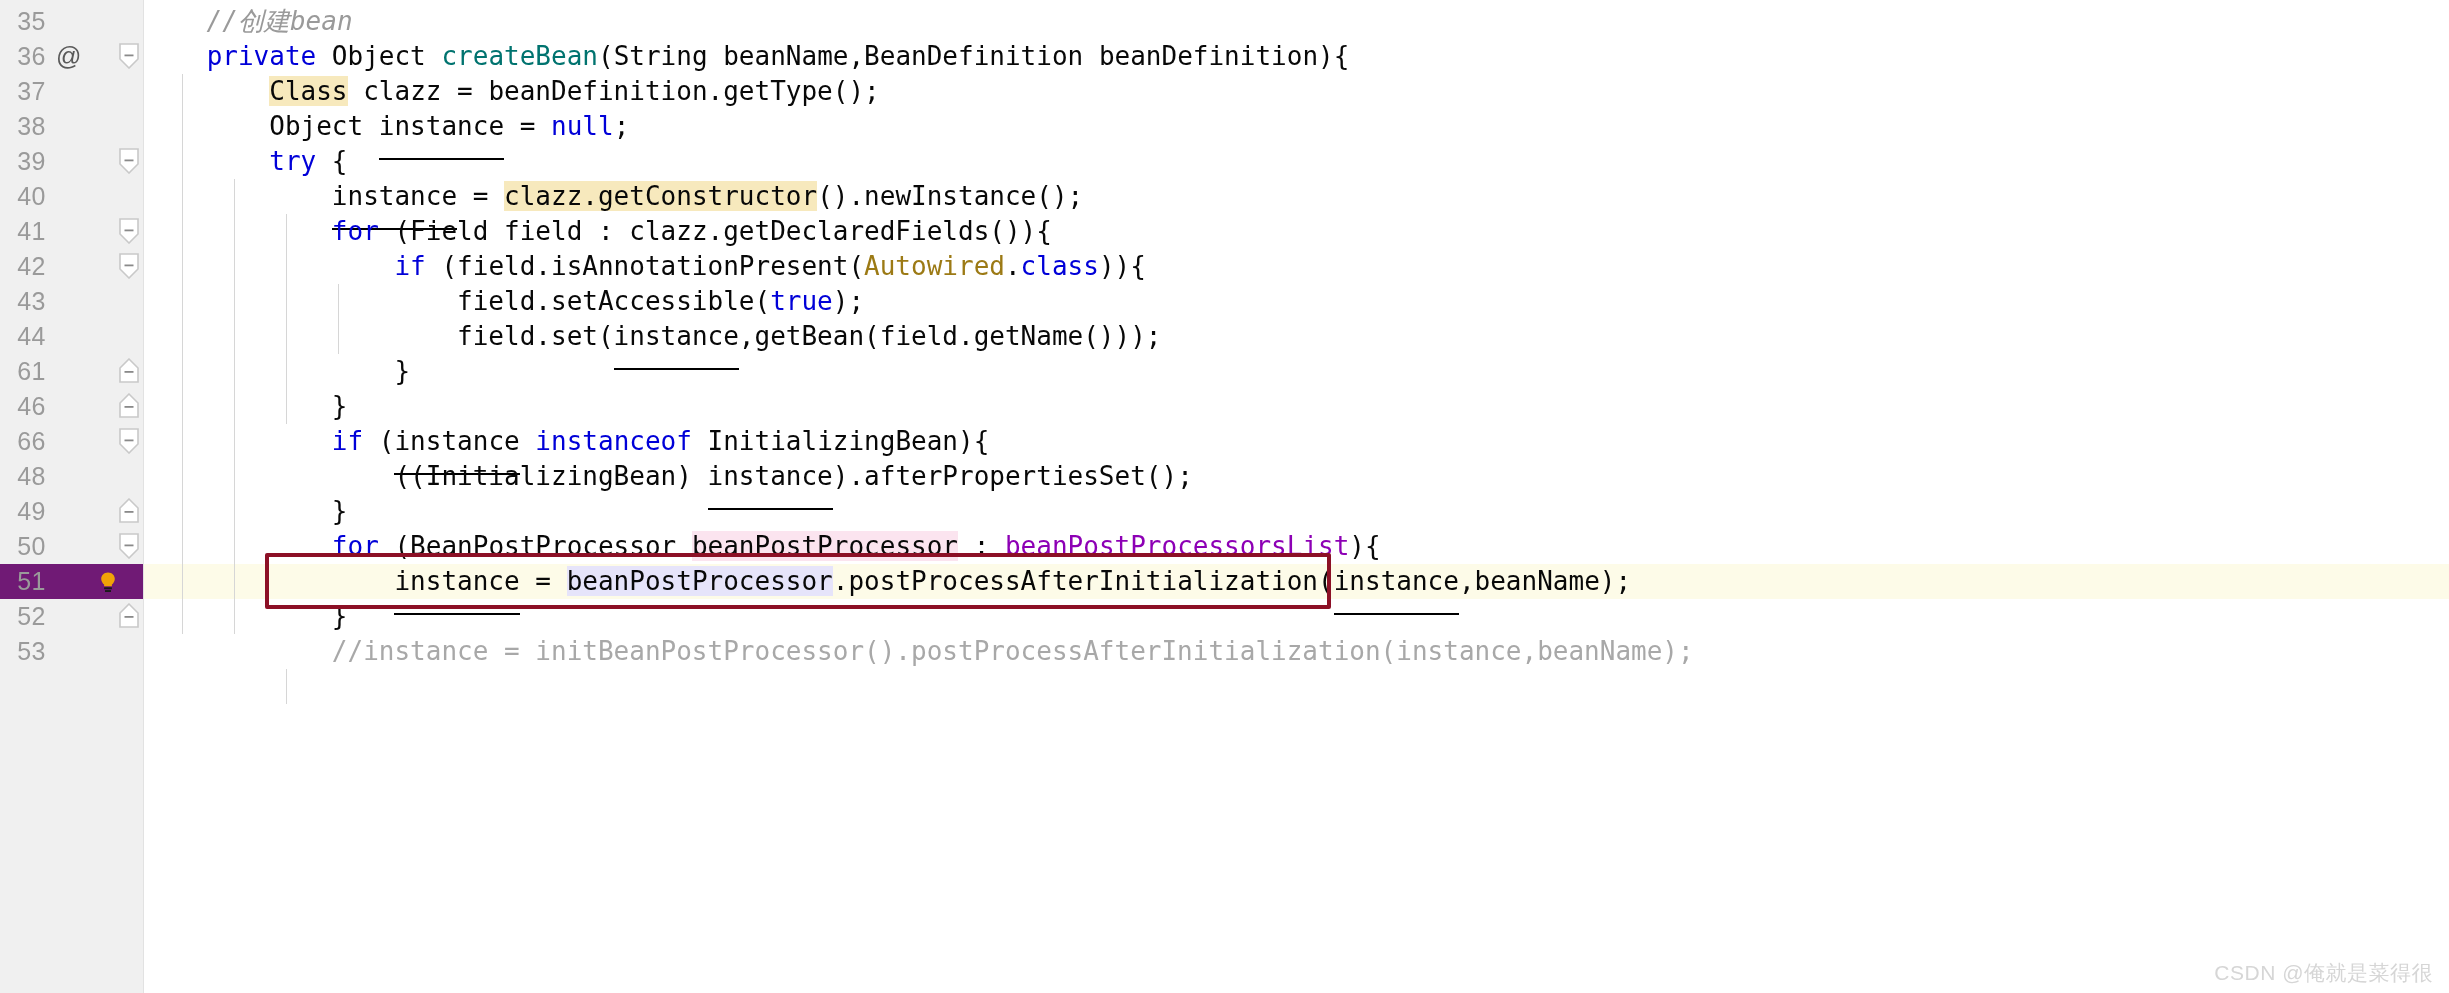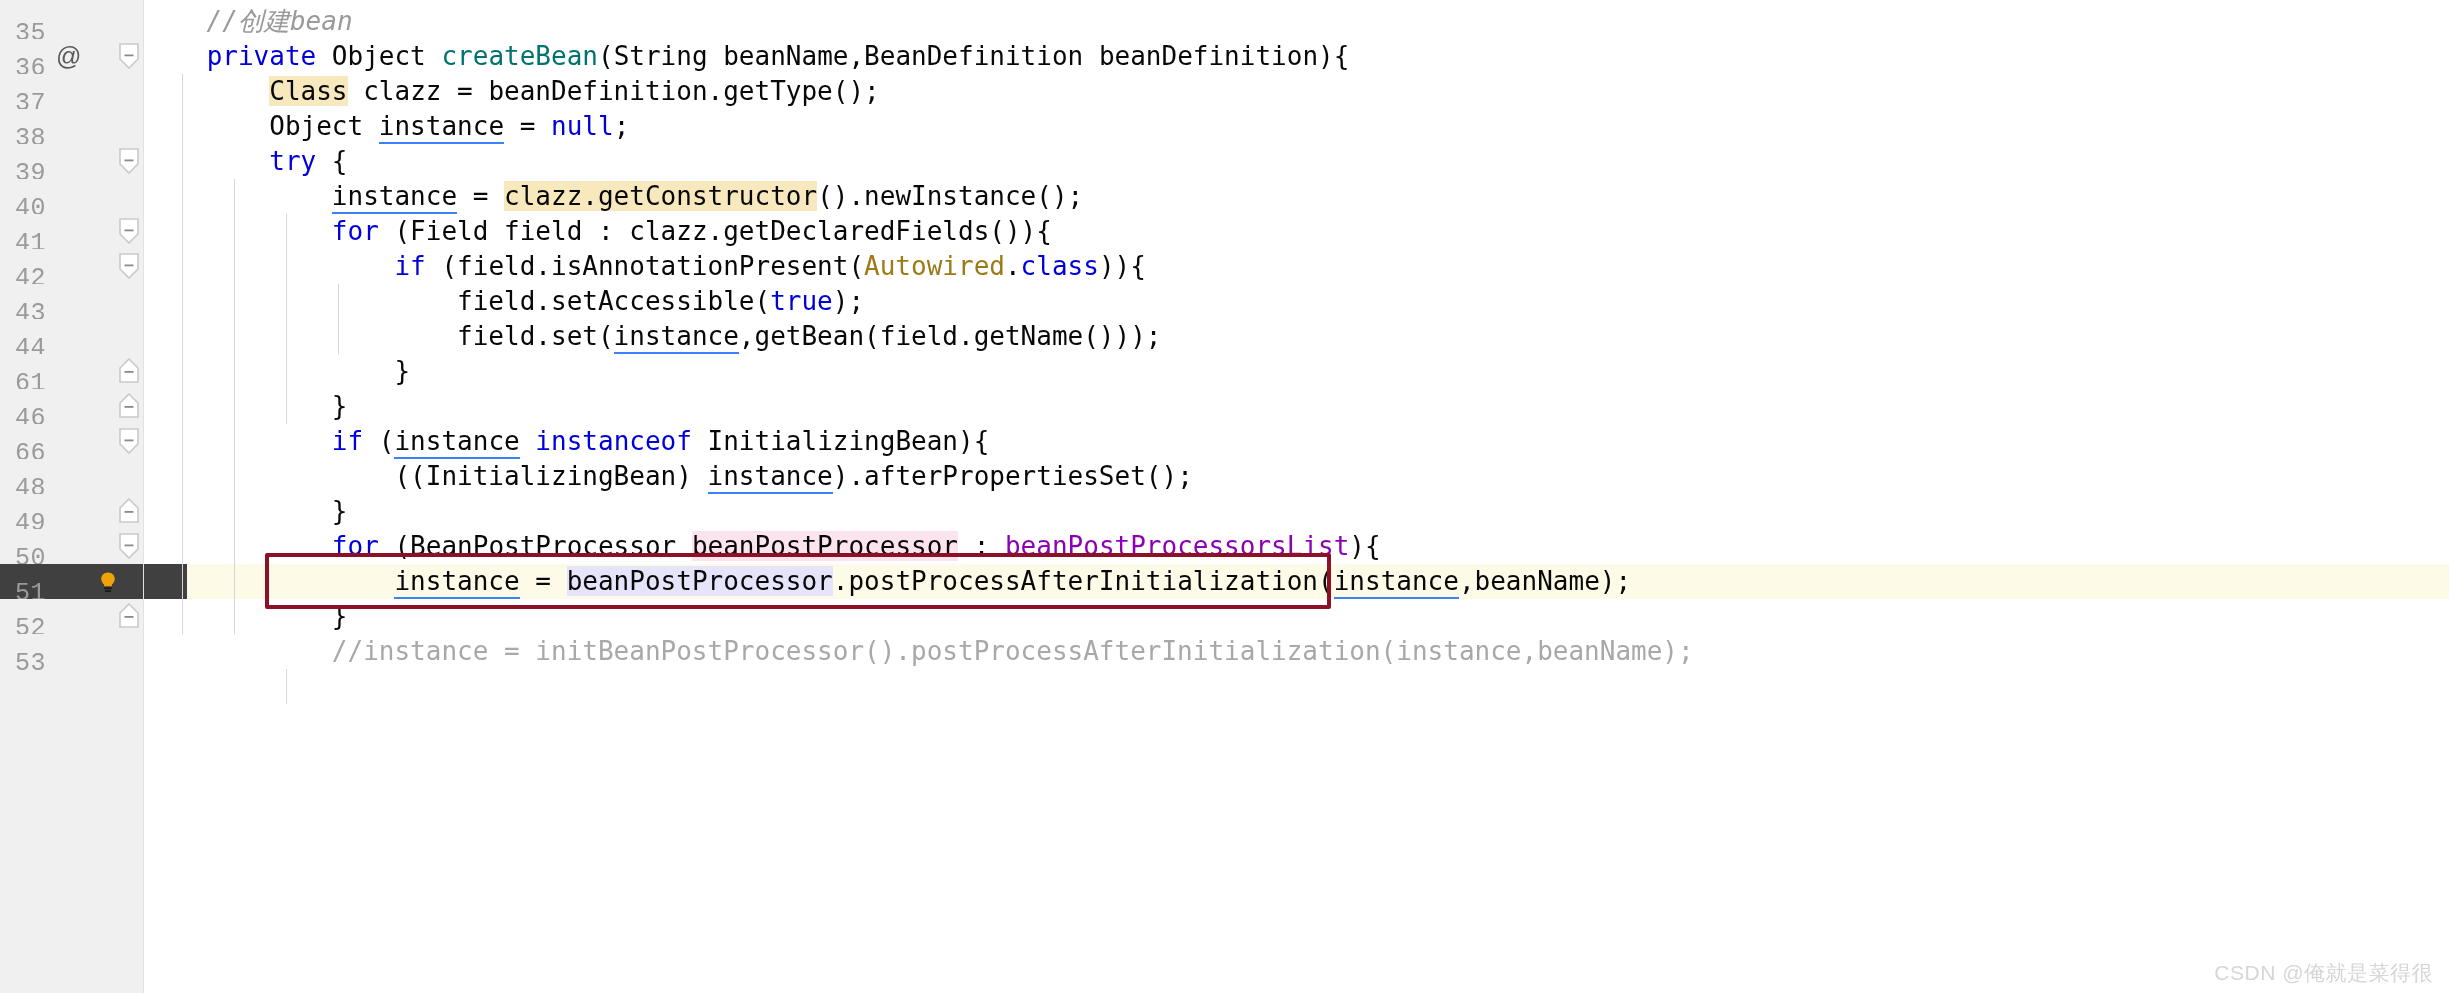--- a/index.html
+++ b/index.html
@@ -53,42 +53,41 @@
   .row {
     position: absolute;
     left: 0;
     width: 2449px;
     height: 35px;
   }
   .row.current {
     background: #fdfbe8;
   }
   .row.current .lnum-cell {
-    background: #404040;
-    padding-left: 43px;
+    background: #701a75;
   }
 
   .lnum-cell {
     position: absolute;
     left: 0;
     top: 0;
     width: 144px;
     height: 35px;
     background: #f0f0f0;
   }
   .lnum {
     position: absolute;
     left: 0;
-    top: 12px;
+    top: 0;
     width: 46px;
     height: 35px;
     line-height: 35px;
     text-align: right;
     color: #9a9a9a;
-    font-family: Liberation Mono, monospace;
+    font-family: Liberation Sans, sans-serif;
     font-size: 25px;
     letter-spacing: 0.5px;
   }
   .at-mark {
     position: absolute;
     left: 56px;
     top: 0;
     height: 35px;
     line-height: 35px;
     color: #5a5a5a;
@@ -149,21 +148,21 @@
     background: #d6d6d6;
     z-index: 3;
   }
 
   
   .kw   { color: #0000d8; }
   .meth { color: #00736f; }
   .anno { color: #9c7a15; }
   .stat { color: #8d00b5; }
   .cmt  { color: #9a9a9a; font-style: italic; }
-  .und  { border-bottom: 2px solid #3b82f6; padding-bottom: 1px; }
+  .und  { border-bottom: 2px solid #000000; padding-bottom: 17px; }
 
   
   .hl-yellow { background: #f7e9bd; }
   .hl-pink   { background: #fbe4ef; }
   .hl-violet { background: #e6e4fa; }
 
   
   .redbox {
     position: absolute;
     border: 4px solid #8c1026;

